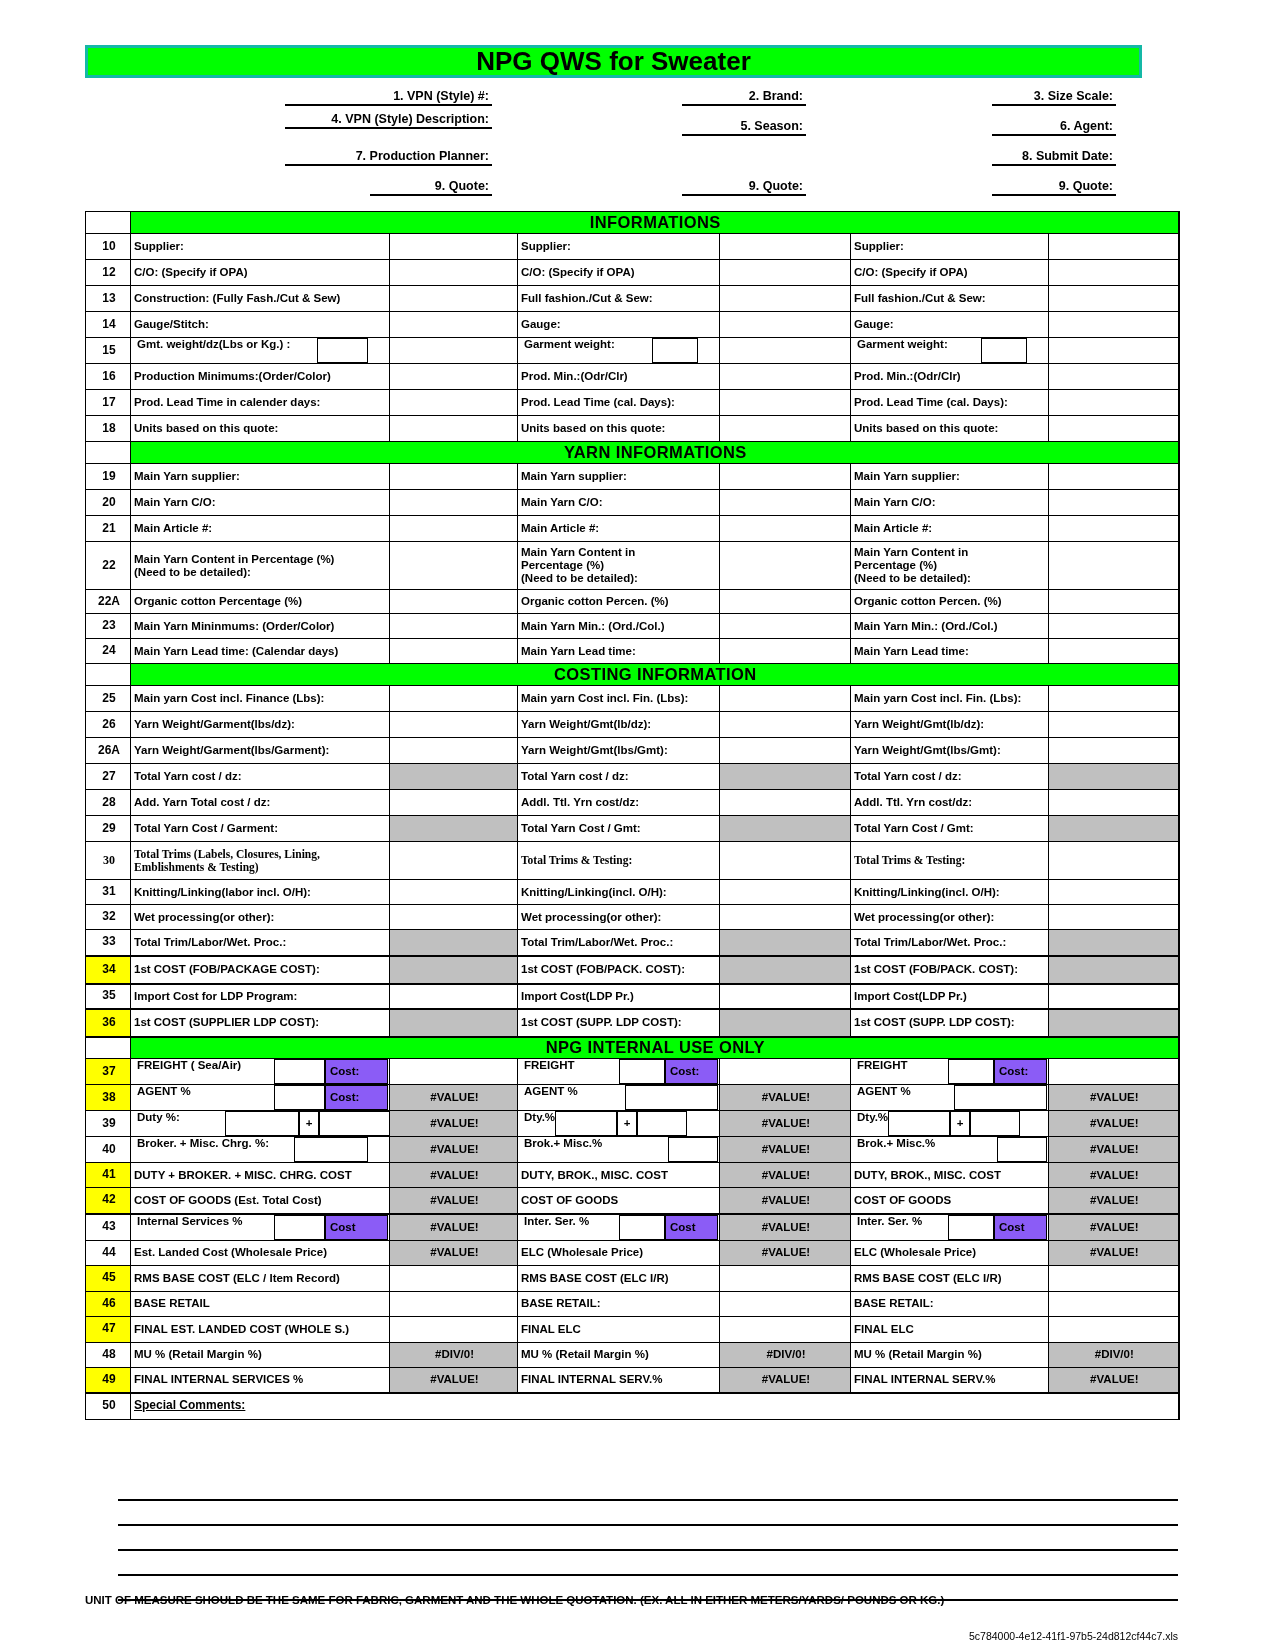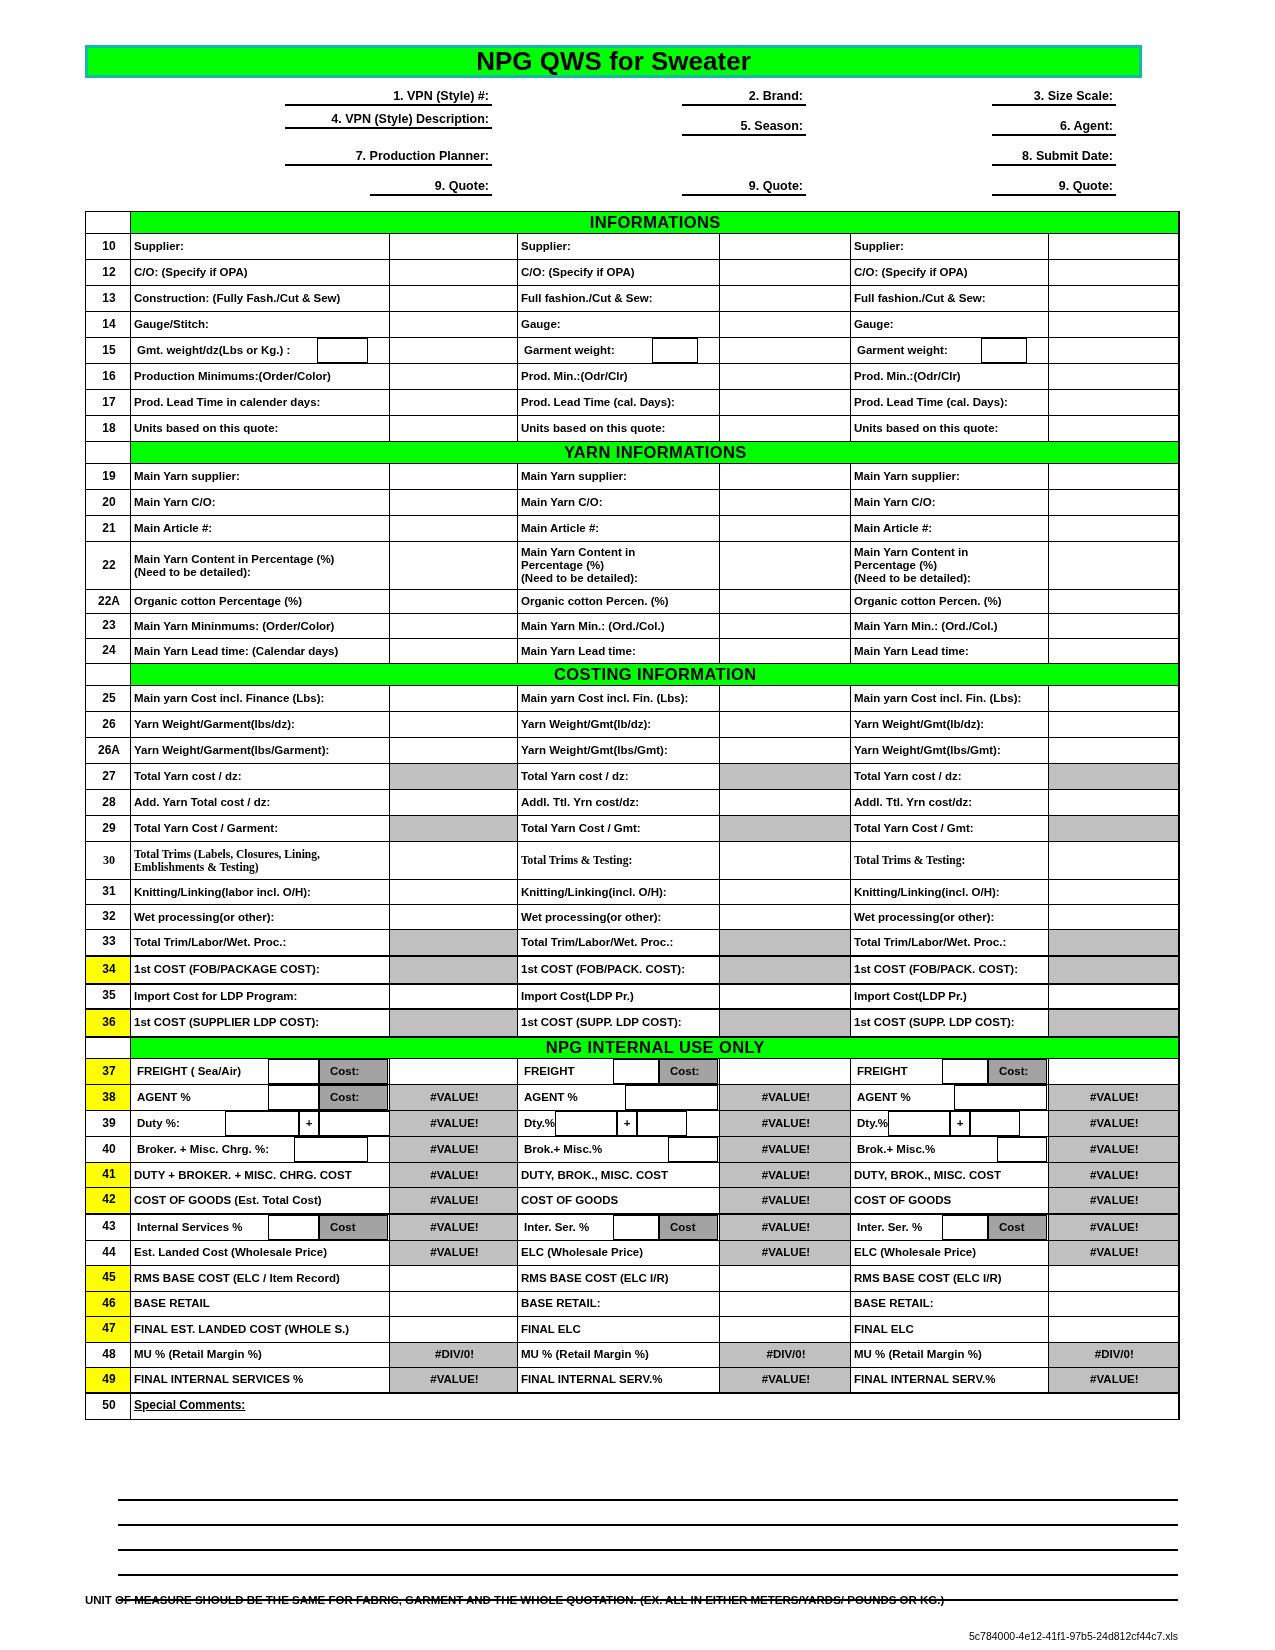--- a/index.html
+++ b/index.html
@@ -22,28 +22,28 @@
   td.in{background:#fff;padding:0;text-align:center;}
   td.in.gray{background:#C0C0C0;}
   tr td:last-child{border-right-width:2px;}
   td.void{border:none;background:#fff;}
   tr.hbar{height:22px;}
   td.bar{background:#00FF00;border:2px solid #000;text-align:center;font-size:16.5px;padding:0;letter-spacing:.4px;}
   tr.thick td{border-top-width:2px;border-bottom-width:2px;}
   tr.sepb td{border-bottom-width:2px;}
   tr.h24{height:24px;} tr.h25{height:25px;} tr.h26{height:26px;} tr.h28{height:28px;} tr.h38{height:38px;font-family:Liberation Serif, serif;} tr.h48{height:48px;}
   td.flexcell{padding:0;}
-  .cf{display:flex;align-items:center;height:25px;}
+  .cf{display:flex;align-items:flex-start;height:25px;}
   .cf .t{flex:1 1 auto;padding-left:3px;}
   .cf .t.fx{flex:0 0 auto;}
   .cf .t.w90{flex:0 0 88px;}
   .mini{flex:0 0 44px;align-self:stretch;border:1.5px solid #000;background:#fff;}
   .mini.m49{flex-basis:49px;}
   .mini.mwide{flex-basis:91px;}
-  .costl{flex:0 0 47px;align-self:stretch;border:1.5px solid #000;display:flex;align-items:center;padding-left:10px;background:#a3a3a3;}
+  .costl{flex:0 0 47px;align-self:stretch;border:1.5px solid #000;display:flex;align-items:center;padding-left:4px;background:#8b5cf6;}
   .costl.w57{flex-basis:57px;}
   .box{align-self:stretch;border:1.5px solid #000;background:#fff;}
   .b72{flex:0 0 72px;} .b60{flex:0 0 60px;} .b48{flex:0 0 48px;}
   .plus{flex:0 0 18px;align-self:stretch;display:flex;align-items:center;justify-content:center;border:1.5px solid #000;background:#fff;}
   .gap20{flex:0 0 20px;} .sp{flex:1 1 auto;}
   td.cmt{font-weight:bold;text-decoration:underline;padding-left:4px;font-size:12px;}
 
   .lines{position:absolute;left:118px;top:1476px;width:1060px;}
   .cline{height:23px;border-bottom:2px solid #000;}
   .footnote{position:absolute;left:85px;top:1594px;width:1100px;font-weight:bold;font-size:11.5px;}

